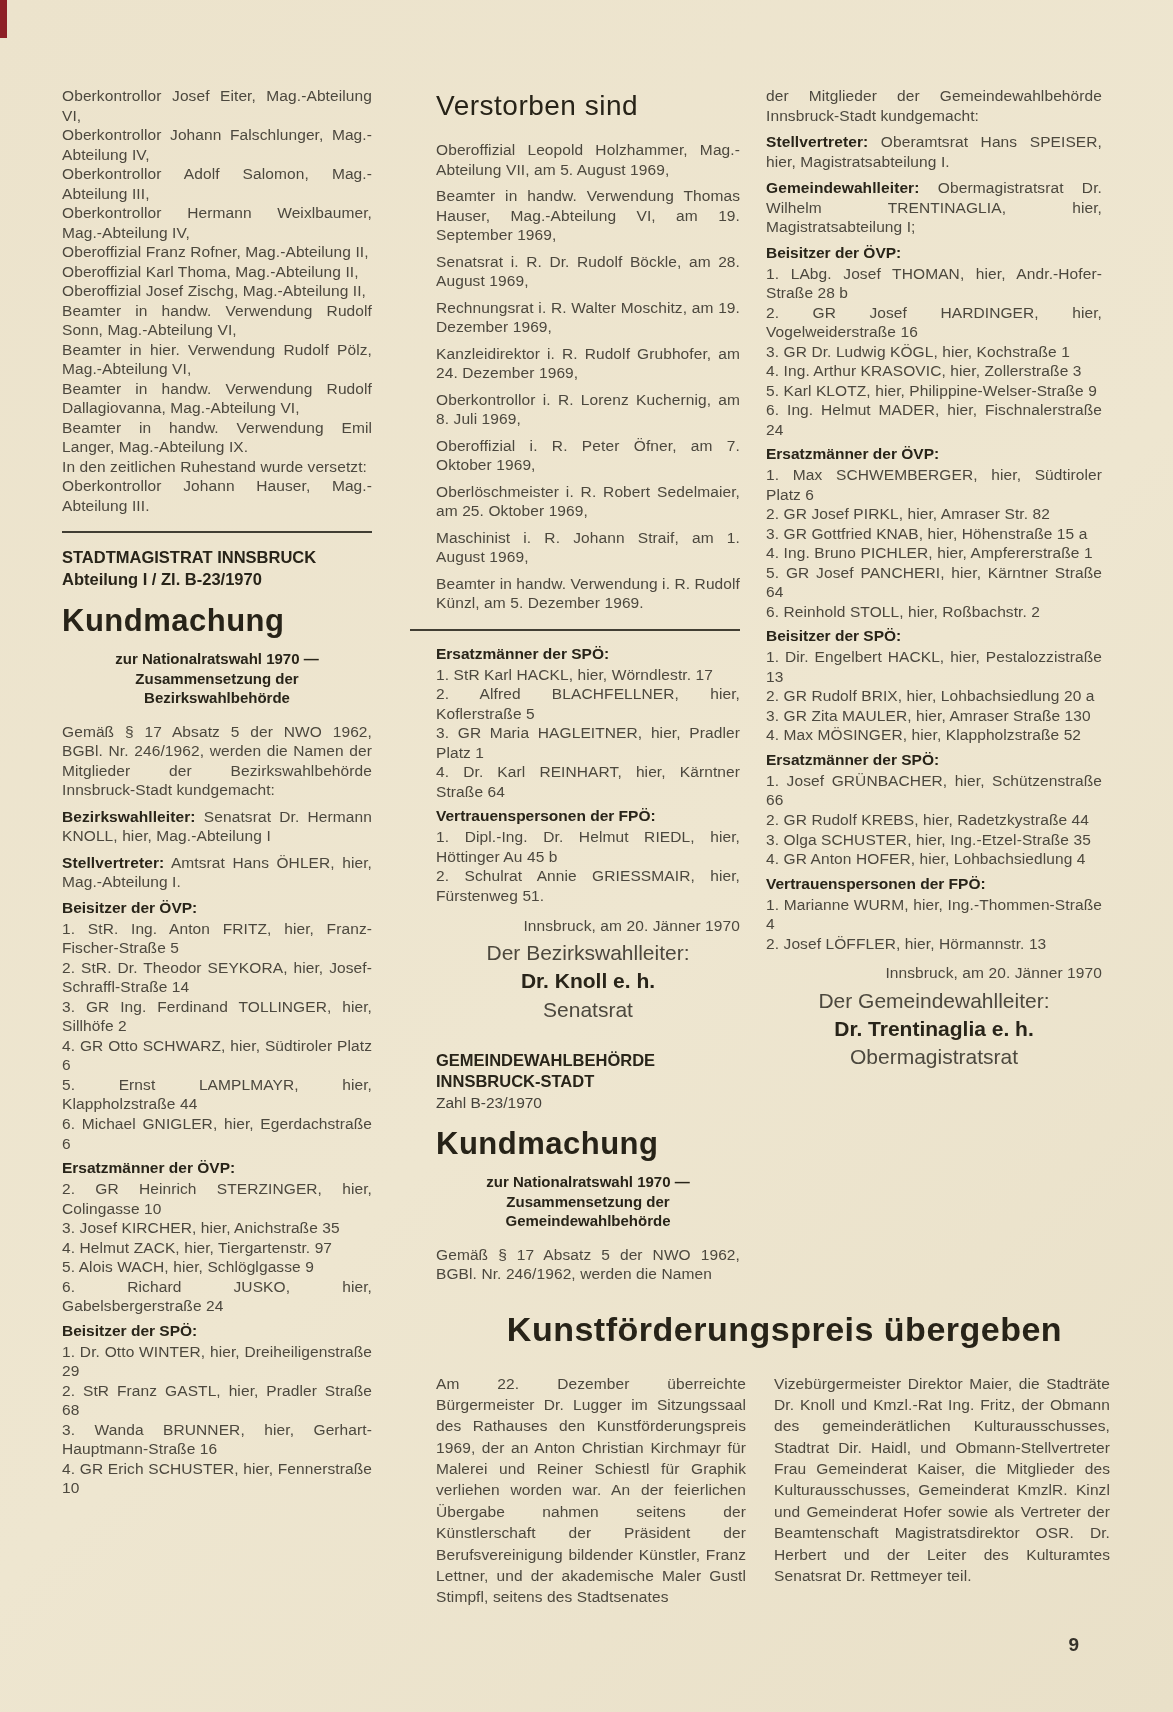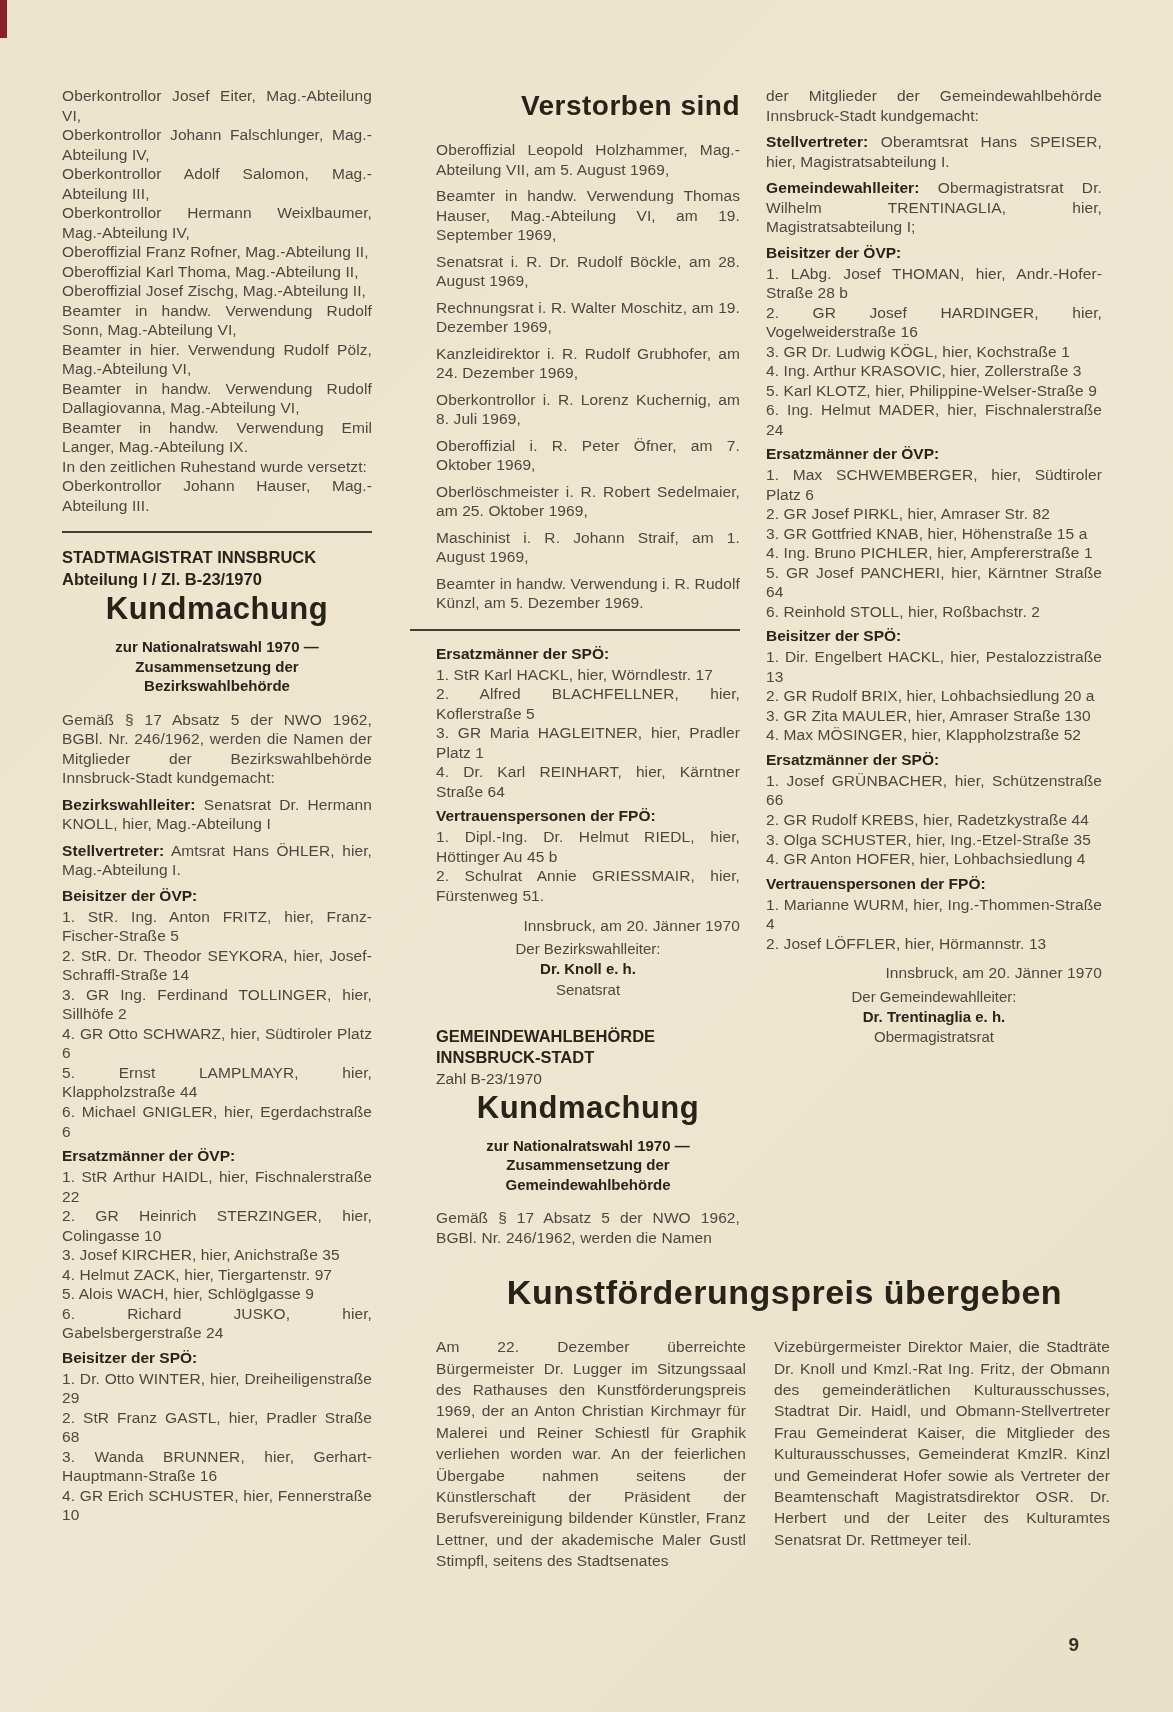--- a/index.html
+++ b/index.html
@@ -23,31 +23,31 @@
   .row2 { display:flex; gap:26px; }
   .inset { padding-left:26px; }
 
   .para { font-size:15.5px; line-height:1.26; text-align:justify; letter-spacing:.1px; }
   .plist.gapped p + p { margin-top:7px; }
 
   .rule { border:none; border-top:2.5px solid #413e33; margin:16px 0 14px 0; }
 
   .org { font-size:16.5px; font-weight:bold; color:#282419; line-height:1.3; }
   .refline { font-size:15.5px; color:#45423a; line-height:1.3; }
-  .km-title { font-size:31px; font-weight:bold; color:#272318; text-align:center; margin:1px 0 10px 0; letter-spacing:.5px; }
+  .km-title { font-size:31px; font-weight:bold; color:#272318; text-align:left; margin:13px 0 10px 0; letter-spacing:.5px; }
   .subtitle { font-size:15px; font-weight:bold; color:#282419; text-align:center; line-height:1.3; margin-bottom:14px; }
-  .v-title { font-size:28px; font-weight:bold; color:#272318; text-align:right; margin:4px 0 18px 0; letter-spacing:.5px; }
+  .v-title { font-size:28px; font-weight:normal; color:#272318; text-align:left; margin:4px 0 18px 0; letter-spacing:.5px; }
 
   .official { margin:7px 0; }
   .official b { color:#282419; }
   .ghead { font-size:15.5px; font-weight:bold; color:#282419; margin:6px 0 2px 0; }
   .group { margin-bottom:2px; }
 
   .dateline { margin-top:10px; text-align:right; }
-  .sigline { font-size:15px; text-align:center; line-height:1.35; }
+  .sigline { font-size:21px; text-align:center; line-height:1.35; }
   .sigline.bold { font-weight:bold; color:#282419; }
   .sigblock { margin-top:4px; }
 
   .gem-org { margin-top:26px; }
 
   .article { padding-left:26px; margin-top:26px; }
   .a-title { font-size:34px; font-weight:bold; color:#272318; text-align:center; letter-spacing:.5px; margin-bottom:24px; }
   .a-cols { display:flex; gap:28px; }
   .a-col { line-height:1.38; }
   .a-col.first { width:310px; flex:none; }
@@ -102,21 +102,20 @@
               <p class="para">3. GR Ing. Ferdinand TOLLINGER, hier, Sillhöfe 2</p>
               <p class="para">4. GR Otto SCHWARZ, hier, Südtiroler Platz 6</p>
               <p class="para">5. Ernst LAMPLMAYR, hier, Klappholzstraße 44</p>
               <p class="para">6. Michael GNIGLER, hier, Egerdachstraße 6</p>
             </div>
         </div>
         <div class="group">
           <p class="ghead">Ersatzmänner der ÖVP:</p>
           <div>
 
-          <p class="para">1. StR Arthur HAIDL, hier, Fischnalerstraße 22</p>
               <p class="para">2. GR Heinrich STERZINGER, hier, Colingasse 10</p>
               <p class="para">3. Josef KIRCHER, hier, Anichstraße 35</p>
               <p class="para">4. Helmut ZACK, hier, Tiergartenstr. 97</p>
               <p class="para">5. Alois WACH, hier, Schlöglgasse 9</p>
               <p class="para">6. Richard JUSKO, hier, Gabelsbergerstraße 24</p>
             </div>
         </div>
         <div class="group">
           <p class="ghead">Beisitzer der SPÖ:</p>
           <div>

